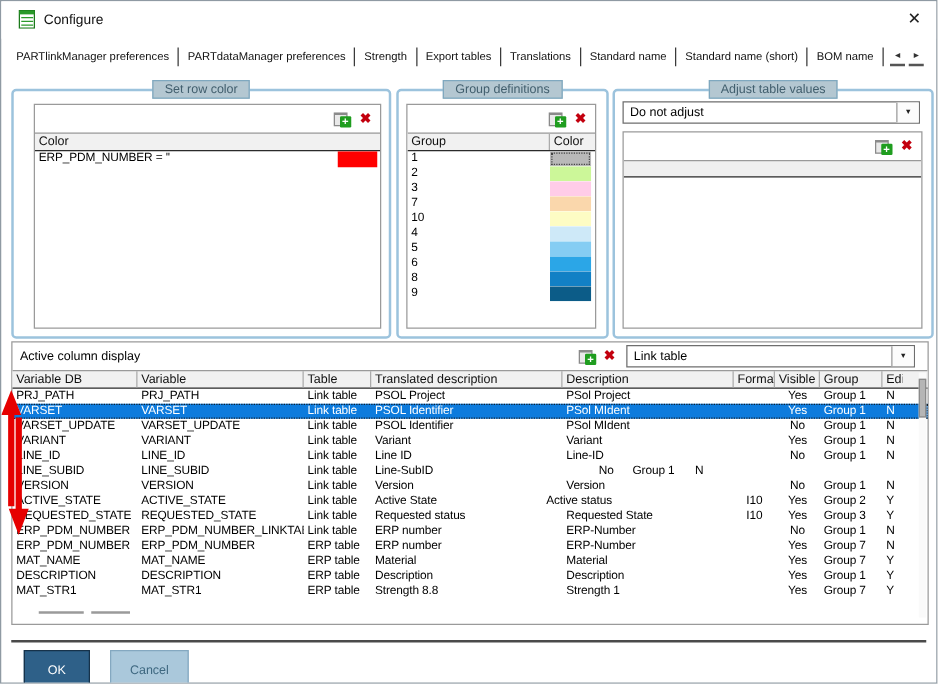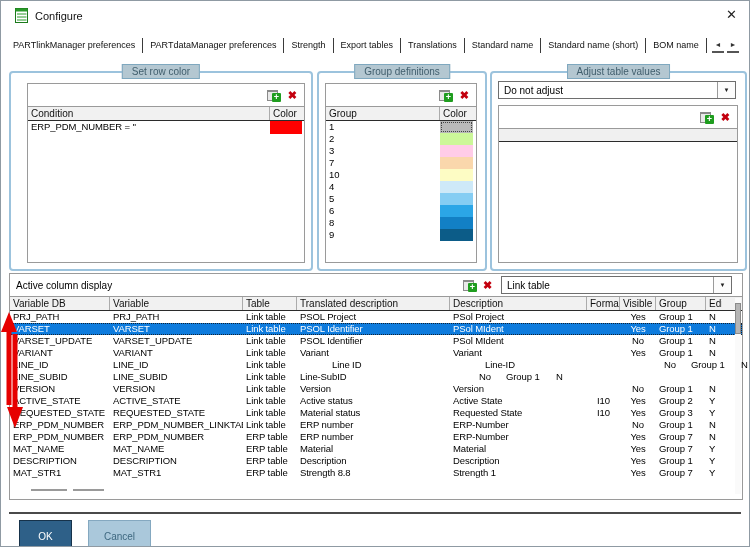--- a/index.html
+++ b/index.html
@@ -115,21 +115,20 @@
     <div class="groupbox-title">Set row color</div>
     <div class="inner-panel" id="rowcolor-panel">
       <div class="mini-toolbar">
         <span class="icon-add">
             <span class="sheet"></span>
             <span class="plus">+</span>
           </span>
         <span class="icon-del">✖</span>
       </div>
       <div class="thead">
-        <span class="hcell" style="width:242px">Condition</span>
         <span class="hcell" style="width:32px;border-right:none">Color</span>
       </div>
       <div id="rowcolor-rows">
           <div class="trow" style="height: 13px;">
             <span class="tcell" style="width: 242px;">ERP_PDM_NUMBER = ''</span>
             <span class="tcell" style="width: 32px; padding: 0px;">
               <div class="swatch" style="background: rgb(255, 0, 0);"></div>
             </span>
           </div>
         </div>
@@ -299,21 +298,21 @@
           <span class="tcell" style="width: 137px;">Variant</span>
           <span class="tcell center" style="width: 33px;"></span>
           <span class="tcell center" style="width: 36px;">Yes</span>
           <span class="tcell" style="width: 50px;">Group 1</span>
           <span class="tcell" style="width: 16px;">N</span>
         </div>
         <div class="trow">
           <span class="tcell" style="width: 100px;">LINE_ID</span>
           <span class="tcell" style="width: 133px;">LINE_ID</span>
           <span class="tcell" style="width: 54px;">Link table</span>
-          <span class="tcell" style="width: 153px; margin-left: 32px;">Line ID</span>
+          <span class="tcell" style="width: 153px;">Line ID</span>
           <span class="tcell" style="width: 137px;">Line-ID</span>
           <span class="tcell center" style="width: 33px;"></span>
           <span class="tcell center" style="width: 36px;">No</span>
           <span class="tcell" style="width: 50px;">Group 1</span>
           <span class="tcell" style="width: 16px;">N</span>
         </div>
         <div class="trow">
           <span class="tcell" style="width: 100px;">LINE_SUBID</span>
           <span class="tcell" style="width: 133px;">LINE_SUBID</span>
           <span class="tcell" style="width: 54px;">Link table</span>
@@ -331,32 +330,32 @@
           <span class="tcell" style="width: 137px;">Version</span>
           <span class="tcell center" style="width: 33px;"></span>
           <span class="tcell center" style="width: 36px;">No</span>
           <span class="tcell" style="width: 50px;">Group 1</span>
           <span class="tcell" style="width: 16px;">N</span>
         </div>
         <div class="trow">
           <span class="tcell" style="width: 100px;">ACTIVE_STATE</span>
           <span class="tcell" style="width: 133px;">ACTIVE_STATE</span>
           <span class="tcell" style="width: 54px;">Link table</span>
+          <span class="tcell" style="width: 137px;">Active State</span>
           <span class="tcell" style="width: 153px;">Active status</span>
-          <span class="tcell" style="width: 137px;">Active State</span>
           <span class="tcell center" style="width: 33px;">I10</span>
           <span class="tcell center" style="width: 36px;">Yes</span>
           <span class="tcell" style="width: 50px;">Group 2</span>
           <span class="tcell" style="width: 16px;">Y</span>
         </div>
         <div class="trow">
           <span class="tcell" style="width: 100px;">REQUESTED_STATE</span>
           <span class="tcell" style="width: 133px;">REQUESTED_STATE</span>
           <span class="tcell" style="width: 54px;">Link table</span>
-          <span class="tcell" style="width: 153px;">Material status</span>
+          <span class="tcell" style="width: 153px;">Requested status</span>
           <span class="tcell" style="width: 137px;">Requested State</span>
           <span class="tcell center" style="width: 33px;">I10</span>
           <span class="tcell center" style="width: 36px;">Yes</span>
           <span class="tcell" style="width: 50px;">Group 3</span>
           <span class="tcell" style="width: 16px;">Y</span>
         </div>
         <div class="trow">
           <span class="tcell" style="width: 100px;">ERP_PDM_NUMBER</span>
           <span class="tcell" style="width: 133px;">ERP_PDM_NUMBER_LINKTABLE</span>
           <span class="tcell" style="width: 54px;">Link table</span>

